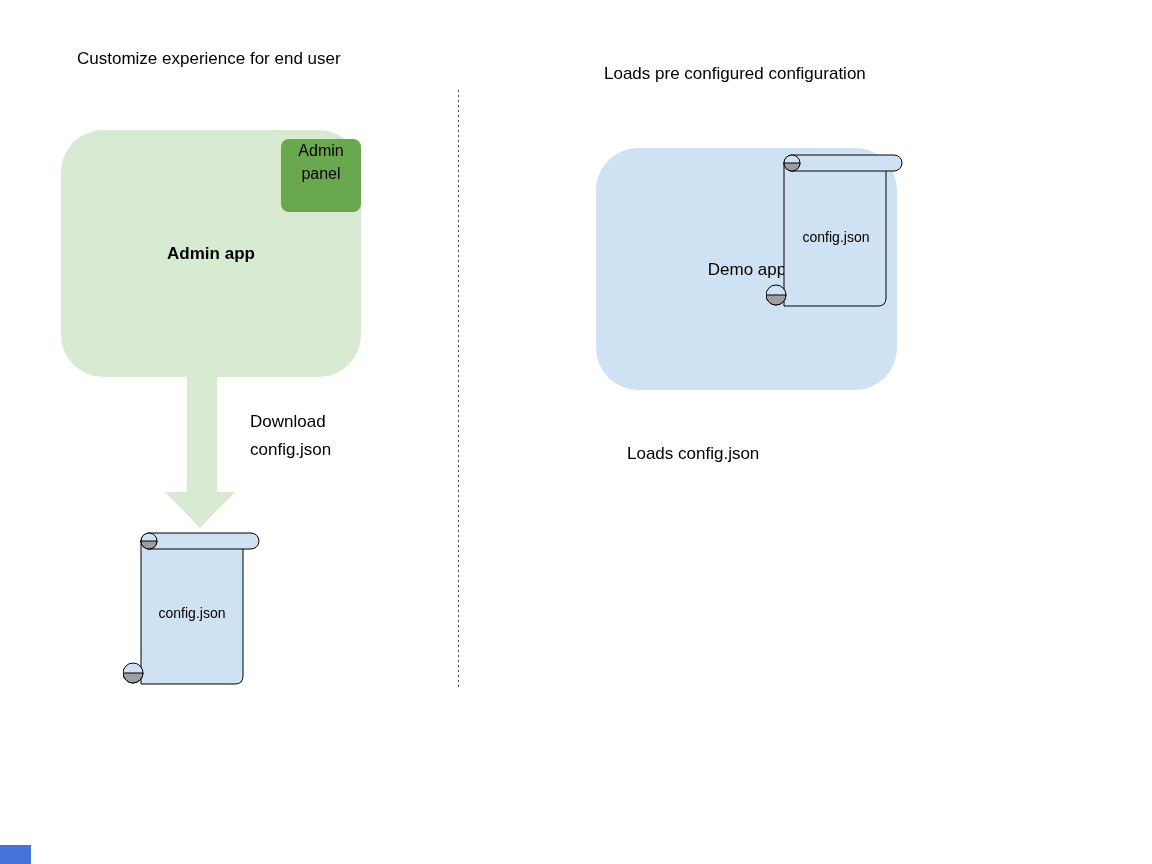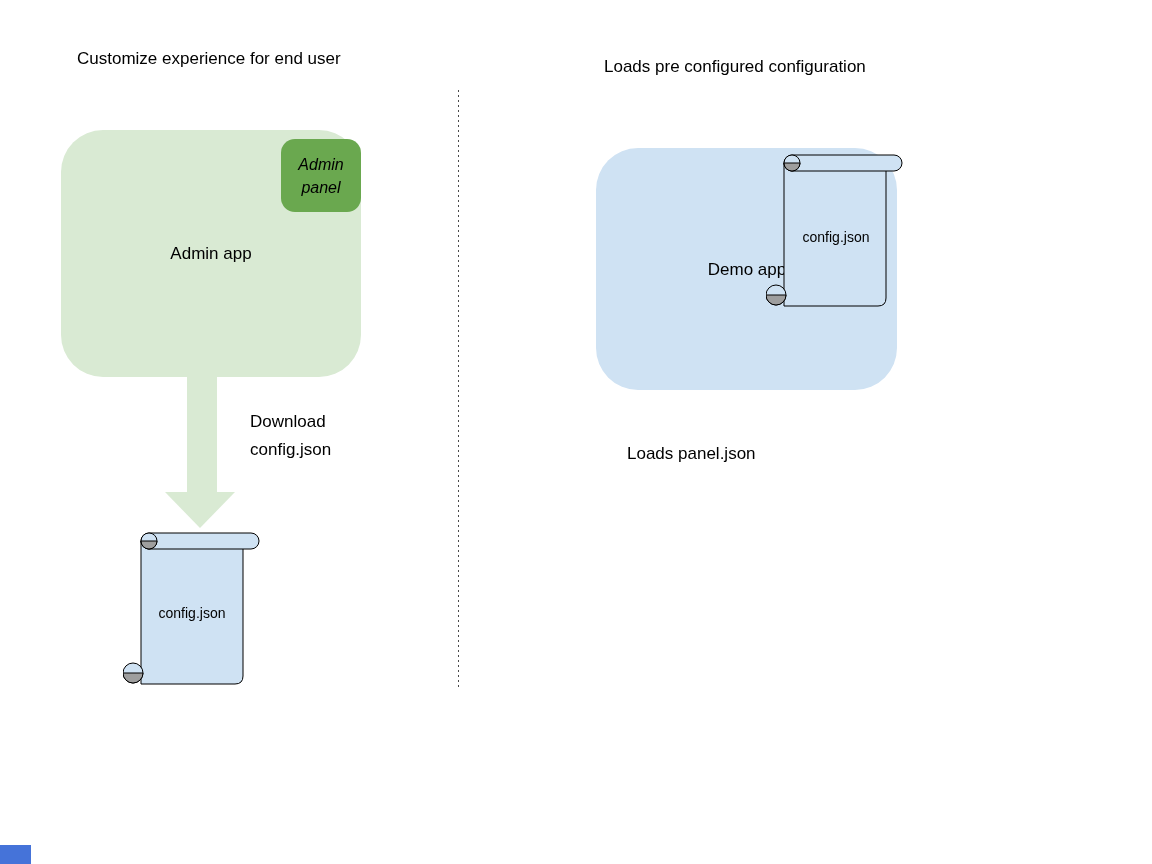--- a/index.html
+++ b/index.html
@@ -9,45 +9,46 @@
     height: 864px;
     background: #ffffff;
     font-family: "Liberation Sans", sans-serif;
     color: #000000;
     overflow: hidden;
   }
   .abs { position: absolute; }
 
   .heading { font-size: 17px; white-space: nowrap; }
   .heading-left  { left: 77px;  top: 49px; }
-  .heading-right { left: 604px; top: 57px; text-align: center; }
+  .heading-right { left: 604px; top: 64px; text-align: center; }
 
   .divider {
     left: 458px; top: 90px;
     width: 1px; height: 597px;
     background: repeating-linear-gradient(to bottom,
       var(--divider_gray) 0 2px, transparent 2px 5px);
   }
 
   .admin-app {
     left: 61px; top: 130px;
     width: 300px; height: 247px;
     border-radius: 42px;
     background: var(--light_green);
     display: flex; align-items: center; justify-content: center;
     font-size: 17px;
+    font-weight: bold;
   }
   .admin-panel {
     left: 281px; top: 139px;
     width: 80px; height: 73px;
-    border-radius: 14px;
+    border-radius: 8px;
     background: var(--dark_green);
-    display: flex; align-items: center; justify-content: center;
+    display: flex; justify-content: center;
     text-align: center;
-    font-size: 16px; line-height: 23px; font-style: italic;
+    font-size: 16px; line-height: 23px;
   }
 
   .arrow-stem {
     left: 187px; top: 376px;
     width: 30px; height: 117px;
     background: var(--light_green);
   }
   .arrow-head {
     left: 165px; top: 492px;
     width: 0; height: 0;
@@ -133,17 +134,17 @@
     <path class="paper" d="M18 10 H120 V145 Q120 153 112 153 H18 Z"></path>
     <circle class="paper" cx="10" cy="142" r="10"></circle>
     <path class="curl" d="M0 142 A10 10 0 0 0 20 142 Z"></path>
     <path class="paper" d="M26 2 H128 A8 8 0 0 1 128 18 H26 A8 8 0 0 1 26 2 Z"></path>
     <circle class="paper" cx="26" cy="10" r="8"></circle>
     <path class="curl" d="M18 10 A8 8 0 0 0 34 10 Z"></path>
   </svg>
 
   <div class="abs scroll-label scroll-label-right">config.json</div>
 
-  <div class="abs caption">Loads panel.json</div>
+  <div class="abs caption">Loads config.json</div>
 
   <div class="abs corner-blue"></div>
 
 </div>
 
 </body></html>

